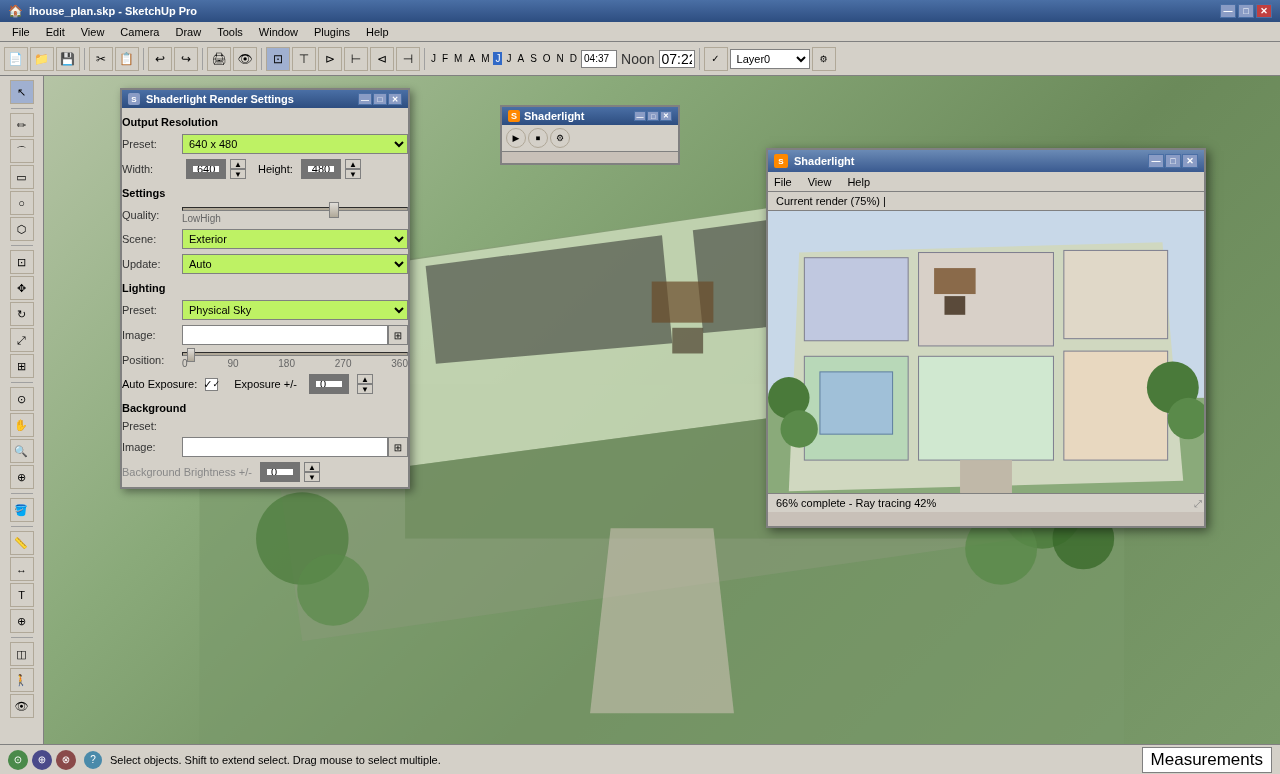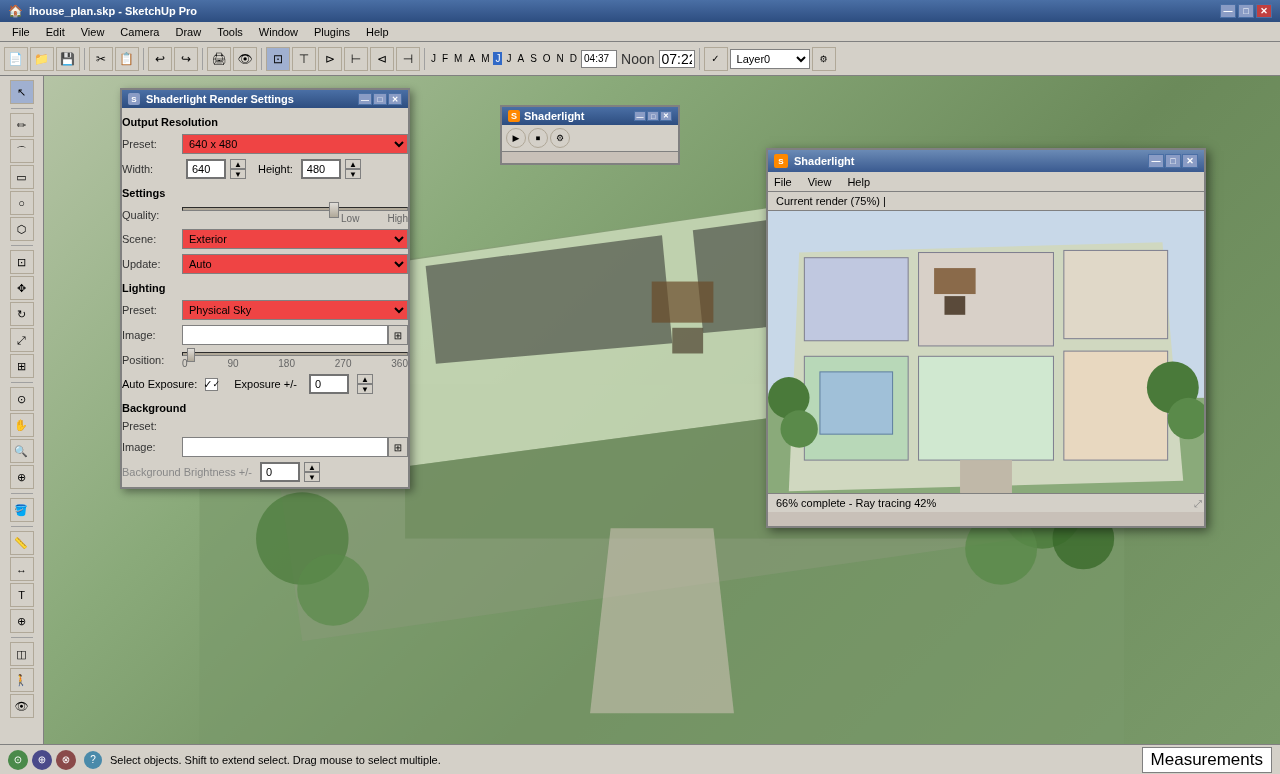--- a/index.html
+++ b/index.html
@@ -90,37 +90,37 @@
     }
     .dialog-titlebar-icon { width: 12px; height: 12px; background: #8a9cc5; border-radius: 2px; margin-right: 6px; font-size: 8px; display: flex; align-items: center; justify-content: center; }
     .dialog-titlebar-btns { margin-left: auto; display: flex; gap: 1px; }
     .dialog-titlebar-btn { width: 14px; height: 12px; background: #8a9cc5; border: 1px solid #4a6fa5; font-size: 8px; display: flex; align-items: center; justify-content: center; cursor: pointer; color: white; }
     .dialog-content { padding: 0; }
     .section-title { font-weight: bold; font-size: 11px; margin: 8px 0 6px 0; color: #000; }
     .form-row { display: flex; align-items: center; margin-bottom: 5px; }
     .form-label { width: 60px; font-size: 11px; color: #333; }
     .form-select {
       flex: 1; height: 20px; font-size: 11px; border: 1px solid #808080;
-      background: #ef4444; padding: 0 2px;
+      background: #bef264; padding: 0 2px;
     }
     .form-input {
-      width: 55px; height: 20px; font-size: 11px; border: 2px solid #737373;
+      width: 55px; height: 20px; font-size: 11px; border: 7px solid #737373;
       background: white; padding: 0 4px;
     }
     .form-input-sm { width: 40px; }
     .spinner-btn { width: 16px; height: 10px; background: #d4d0c8; border: 1px solid #808080; font-size: 8px; display: flex; align-items: center; justify-content: center; cursor: pointer; }
     .spinner-group { display: flex; flex-direction: column; }
     .wh-group { display: flex; align-items: center; gap: 4px; flex: 1; }
     .wh-label { font-size: 11px; }
 
     
     .slider-container { flex: 1; display: flex; flex-direction: column; }
     .slider-track { width: 100%; height: 4px; background: #b0a898; border: 1px inset #808080; position: relative; margin: 2px 0; }
     .slider-thumb { width: 10px; height: 16px; background: linear-gradient(to bottom, #e0ddd8, #b0a898); border: 1px solid #808080; position: absolute; top: -6px; left: 65%; cursor: pointer; }
-    .slider-labels { display: flex; justify-content: flex-end; font-size: 10px; color: #666; gap: 28px; }
+    .slider-labels { display: flex; justify-content: flex-start; font-size: 10px; color: #666; }
     .image-input { flex: 1; height: 20px; background: white; border: 1px solid #808080; padding: 0 4px; font-size: 11px; }
     .browse-btn { width: 20px; height: 20px; background: #d4d0c8; border: 1px solid #808080; display: flex; align-items: center; justify-content: center; cursor: pointer; font-size: 10px; }
 
     
     .pos-slider-container { flex: 1; }
     .pos-slider-track { width: 100%; height: 4px; background: #b0a898; border: 1px inset #808080; position: relative; margin: 2px 0; }
     .pos-slider-thumb { width: 8px; height: 14px; background: linear-gradient(to bottom, #e0ddd8, #b0a898); border: 1px solid #808080; position: absolute; top: -5px; left: 2%; cursor: pointer; }
     .pos-labels { display: flex; justify-content: space-between; font-size: 10px; color: #666; }
 
     

